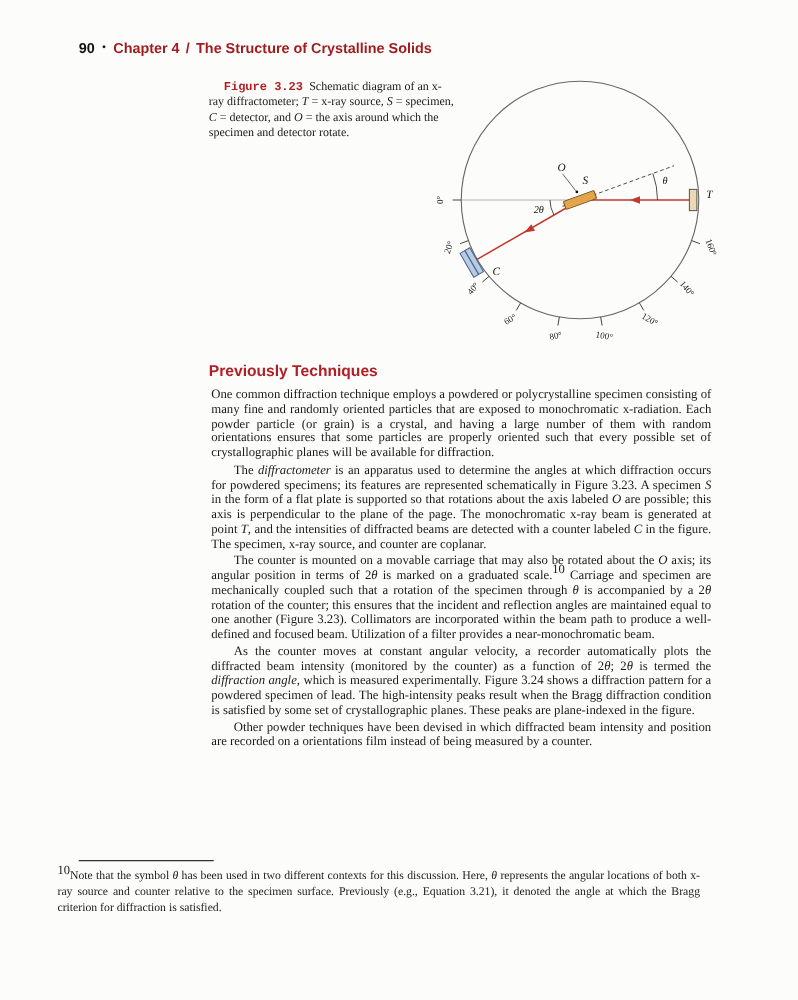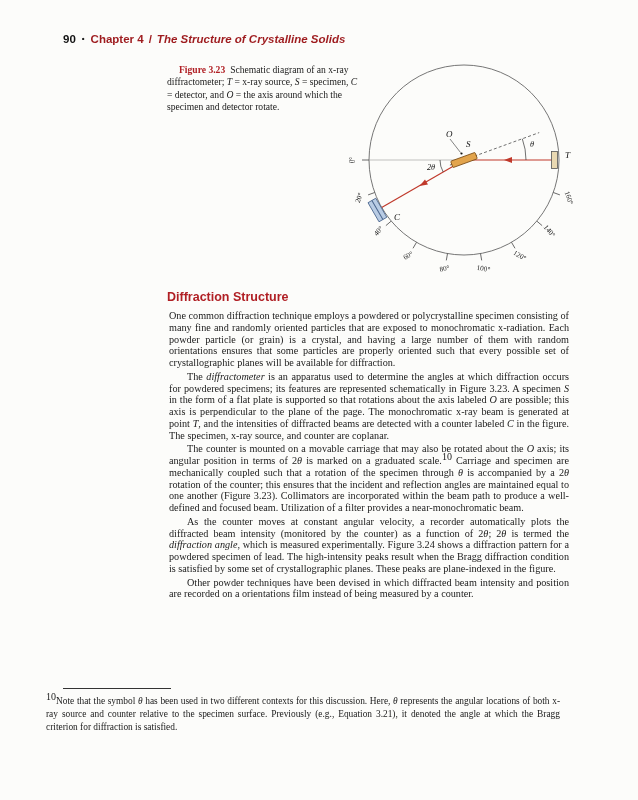--- a/index.html
+++ b/index.html
@@ -5,24 +5,24 @@
   * { margin:0; padding:0; box-sizing:border-box; }
   html,body { width:638px; height:800px; background:#fcfcfa; }
   body { position:relative; font-family:"Liberation Serif", serif; color:#1a1a1a; overflow:hidden; }
 
   .header { position:absolute; left:63px; top:33px; font-family:"Liberation Sans", sans-serif;
             font-weight:bold; font-size:11.5px; white-space:nowrap; }
   .header .pagenum { color:#111; }
   .header .bullet { color:#111; font-size:8px; vertical-align:2px; margin:0 6px; }
   .header .chapter { color:#9e1b1e; }
   .header .slash { color:#9e1b1e; margin:0 5px; }
-  .header .chtitle { color:#9e1b1e; font-style:italic; }
+  .header .chtitle { color:#9e1b1e; }
 
   .figcap { position:absolute; left:167px; top:64px; width:198px; font-size:9.6px; line-height:12.4px; color:#1a1a1a; }
-  .figcap .figlabel { font-family:Liberation Serif, serif; font-weight:bold; color:#b01f24; margin-right:5px;padding-left:12px; }
+  .figcap .figlabel { font-family:Liberation Mono, monospace; font-weight:bold; color:#b01f24; margin-right:5px;padding-left:12px; }
 
   .diagram { position:absolute; left:342px; top:52px; width:250px; height:228px; }
   .deg { font-family:"Liberation Serif", serif; font-size:7.2px; fill:#222;
          text-anchor:middle; dominant-baseline:middle; }
   .ptlabel { font-family:"Liberation Serif", serif; font-style:italic; font-size:9px; fill:#111; }
   .anglabel { font-family:"Liberation Serif", serif; font-style:italic; font-size:8.2px; fill:#111; text-anchor:middle; }
 
   .secheading { position:absolute; left:167px; top:290px; font-family:"Liberation Sans", sans-serif;
                 font-weight:bold; font-size:12.5px; color:#b01f24; }
 
@@ -99,21 +99,21 @@
   <rect x="209.5" y="99.5" width="6" height="17" stroke="#555" stroke-width="0.8" fill="#ead9b2"></rect>
   <text class="ptlabel" x="223" y="106">T</text>
 
   <g transform="rotate(60 35.4 158)">
     <rect x="24.4" y="153.5" width="22" height="9" stroke="#49648c" stroke-width="0.8" fill="#b9cce4"></rect>
     <line x1="24.4" y1="158" x2="46.4" y2="158" stroke="#49648c" stroke-width="1"></line>
   </g>
   <text class="ptlabel" x="52" y="168">C</text>
 </svg>
 
-<div class="secheading">Diffraction Structure</div>
+<div class="secheading">Previously Techniques</div>
 
 <div class="bodytext">
   <p>One common diffraction technique employs a powdered or polycrystalline specimen consisting of many fine and randomly oriented particles that are exposed to monochromatic x-radiation. Each powder particle (or grain) is a crystal, and having a large number of them with random orientations ensures that some particles are properly oriented such that every possible set of crystallographic planes will be available for diffraction.</p>
   <p class="indent">The <i>diffractometer</i> is an apparatus used to determine the angles at which diffraction occurs for powdered specimens; its features are represented schematically in Figure 3.23. A specimen <i>S</i> in the form of a flat plate is supported so that rotations about the axis labeled <i>O</i> are possible; this axis is perpendicular to the plane of the page. The monochromatic x-ray beam is generated at point <i>T</i>, and the intensities of diffracted beams are detected with a counter labeled <i>C</i> in the figure. The specimen, x-ray source, and counter are coplanar.</p>
   <p class="indent">The counter is mounted on a movable carriage that may also be rotated about the <i>O</i> axis; its angular position in terms of 2<i>θ</i> is marked on a graduated scale.<sup>10</sup> Carriage and specimen are mechanically coupled such that a rotation of the specimen through <i>θ</i> is accompanied by a 2<i>θ</i> rotation of the counter; this ensures that the incident and reflection angles are maintained equal to one another (Figure 3.23). Collimators are incorporated within the beam path to produce a well-defined and focused beam. Utilization of a filter provides a near-monochromatic beam.</p>
   <p class="indent">As the counter moves at constant angular velocity, a recorder automatically plots the diffracted beam intensity (monitored by the counter) as a function of 2<i>θ</i>; 2<i>θ</i> is termed the <i>diffraction angle</i>, which is measured experimentally. Figure 3.24 shows a diffraction pattern for a powdered specimen of lead. The high-intensity peaks result when the Bragg diffraction condition is satisfied by some set of crystallographic planes. These peaks are plane-indexed in the figure.</p>
   <p class="indent">Other powder techniques have been devised in which diffracted beam intensity and position are recorded on a orientations film instead of being measured by a counter.</p>
 </div>
 
 <div class="footnote-rule"></div>

